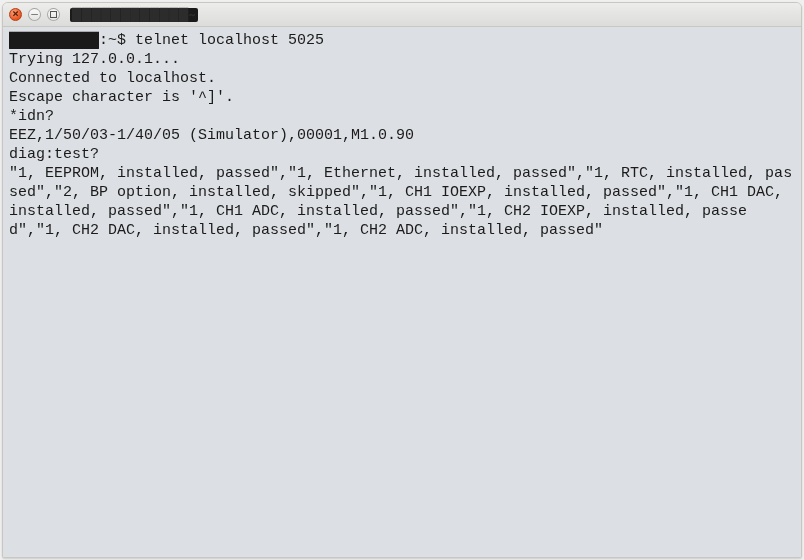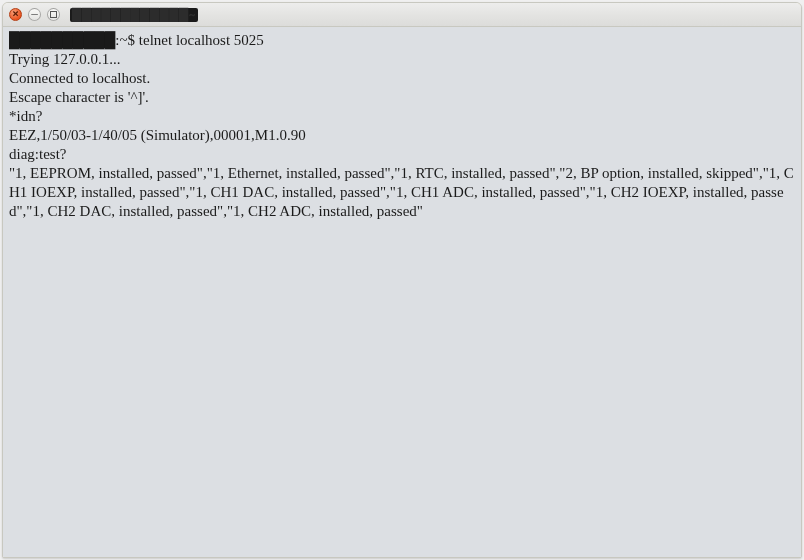--- a/index.html
+++ b/index.html
@@ -82,21 +82,21 @@
       letter-spacing: 0.5px;
       user-select: none;
     }
     .terminal {
       padding: 4px 6px;
       background: #dcdfe3;
       height: calc(100% - 24px);
       overflow: hidden;
     }
     .terminal pre {
-      font-family: Liberation Serif, serif;
+      font-family: Liberation Mono, monospace;
       font-size: 15px;
       line-height: 19px;
       color: #1b1b1b;
       white-space: pre-wrap;
       word-break: break-all;
     }
     .prompt-host {
       background: #1a1a1a;
       color: #1a1a1a;
       border-radius: 1px;

